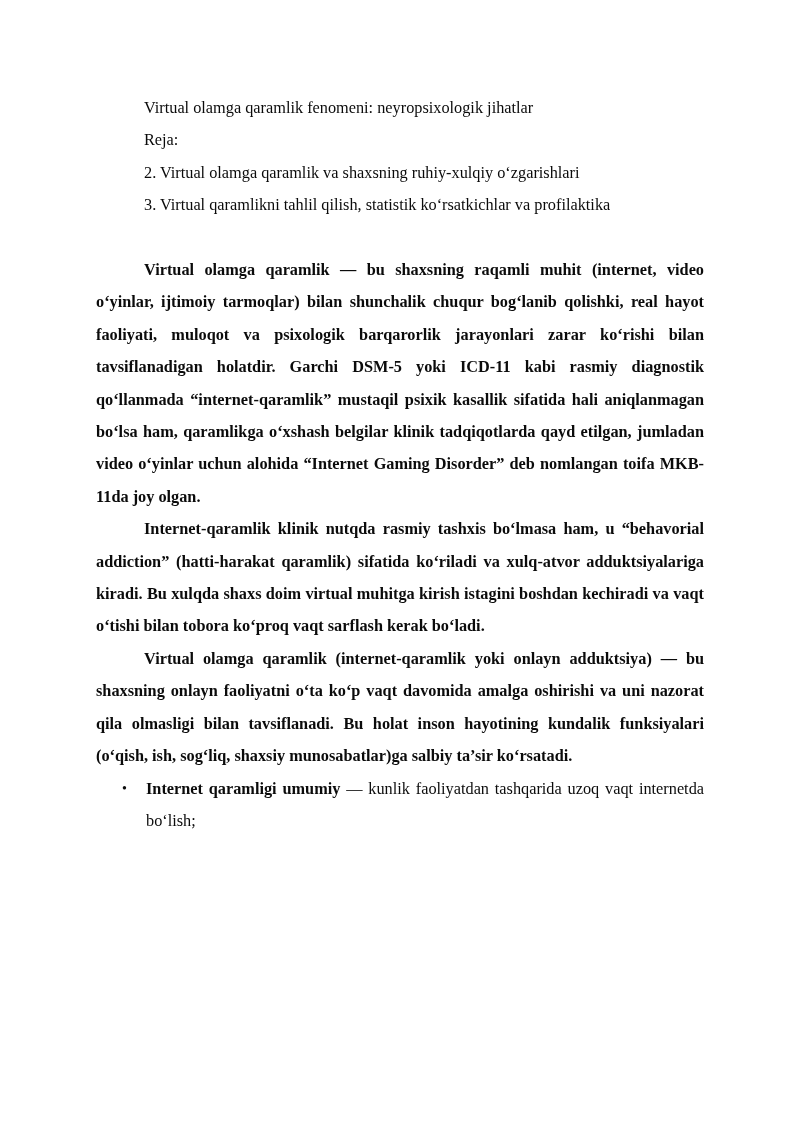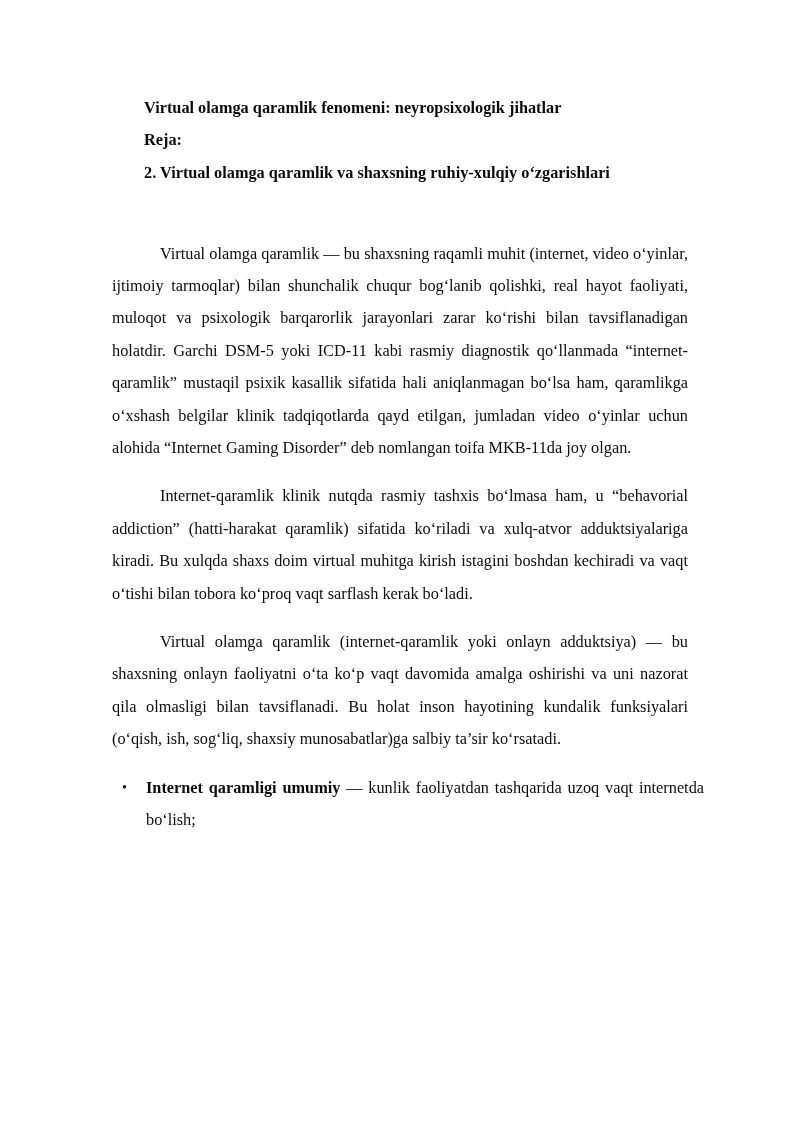--- a/index.html
+++ b/index.html
@@ -15,28 +15,29 @@
     box-sizing: border-box;
     padding: 92px 96px 0 96px;
     font-family: "Liberation Serif", serif;
     font-size: 16.3px;
     line-height: 32.4px;
     color: #0b0b0b;
     overflow: hidden;
   }
   .heading-line {
     margin: 0;
-    font-weight: bold;
+    font-weight: normal;
     text-align: justify;
     text-indent: 48px;
   }
   .body-par {
-    margin: 16px;
+    margin: 0;
     text-align: justify;
     text-indent: 48px;
+    font-weight: bold;
   }
   .blank-line {
     height: 32.4px;
   }
   ul.bullet-list {
     margin: 0;
     padding: 0;
     list-style: none;
   }
   ul.bullet-list li {
@@ -56,20 +57,21 @@
   }
 </style>
 </head>
 <body>
 
 <div class="page">
   <p class="heading-line">Virtual olamga qaramlik fenomeni: neyropsixologik jihatlar</p>
   <p class="heading-line">Reja:</p>
   <div>
       <p class="heading-line">2. Virtual olamga qaramlik va shaxsning ruhiy-xulqiy o‘zgarishlari</p>
+      <p class="heading-line">3. Virtual qaramlikni tahlil qilish, statistik ko‘rsatkichlar va profilaktika</p>
     </div>
   <div class="blank-line"></div>
   <div>
       <p class="body-par">Virtual olamga qaramlik — bu shaxsning raqamli muhit (internet, video o‘yinlar, ijtimoiy tarmoqlar) bilan shunchalik chuqur bog‘lanib qolishki, real hayot faoliyati, muloqot va psixologik barqarorlik jarayonlari zarar ko‘rishi bilan tavsiflanadigan holatdir. Garchi DSM-5 yoki ICD-11 kabi rasmiy diagnostik qo‘llanmada “internet-qaramlik” mustaqil psixik kasallik sifatida hali aniqlanmagan bo‘lsa ham, qaramlikga o‘xshash belgilar klinik tadqiqotlarda qayd etilgan, jumladan video o‘yinlar uchun alohida “Internet Gaming Disorder” deb nomlangan toifa MKB-11da joy olgan.</p>
       <p class="body-par">Internet-qaramlik klinik nutqda rasmiy tashxis bo‘lmasa ham, u “behavorial addiction” (hatti-harakat qaramlik) sifatida ko‘riladi va xulq-atvor adduktsiyalariga kiradi. Bu xulqda shaxs doim virtual muhitga kirish istagini boshdan kechiradi va vaqt o‘tishi bilan tobora ko‘proq vaqt sarflash kerak bo‘ladi.</p>
       <p class="body-par">Virtual olamga qaramlik (internet-qaramlik yoki onlayn adduktsiya) — bu shaxsning onlayn faoliyatni o‘ta ko‘p vaqt davomida amalga oshirishi va uni nazorat qila olmasligi bilan tavsiflanadi. Bu holat inson hayotining kundalik funksiyalari (o‘qish, ish, sog‘liq, shaxsiy munosabatlar)ga salbiy ta’sir ko‘rsatadi.</p>
     </div>
   <ul class="bullet-list">
       <li><span class="bullet-marker">•</span><b class="bullet-term">Internet qaramligi umumiy</b><span class="bullet-rest"> — kunlik faoliyatdan tashqarida uzoq vaqt internetda bo‘lish;</span></li>
     </ul>

